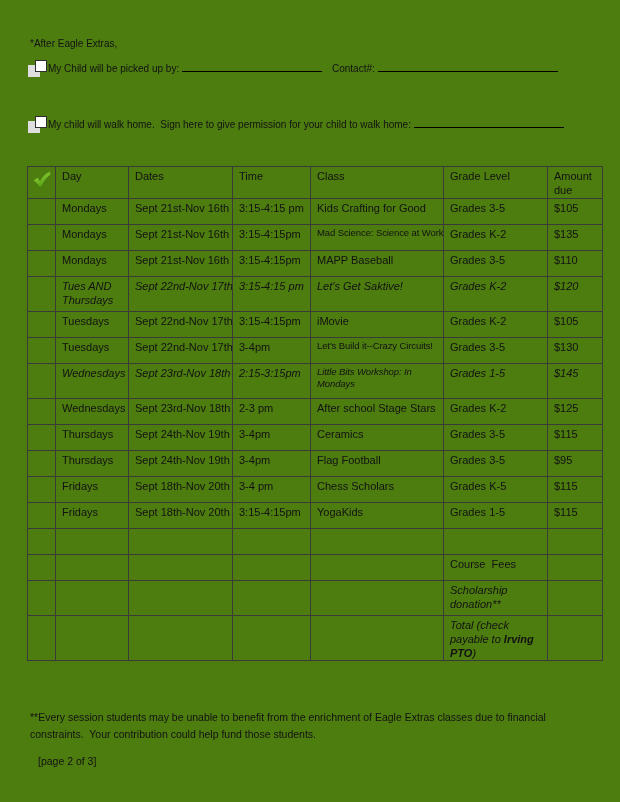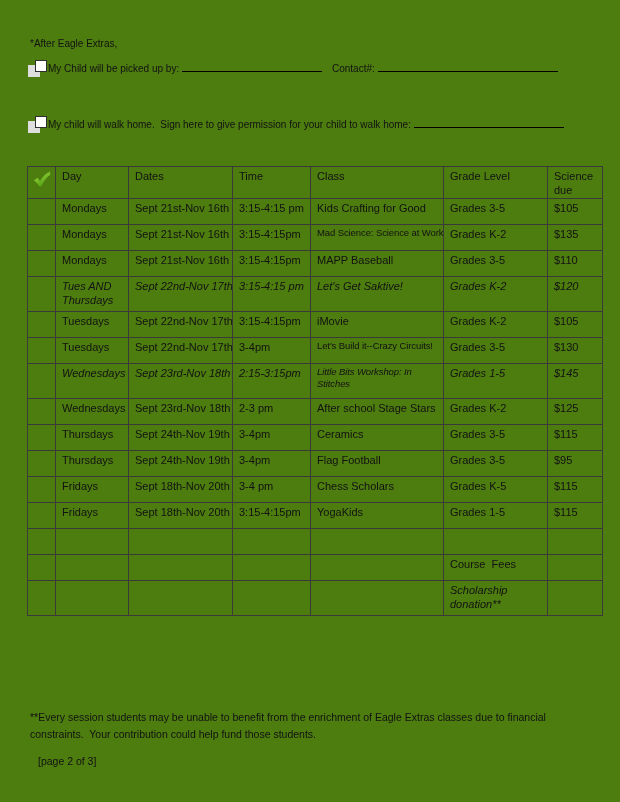--- a/index.html
+++ b/index.html
@@ -73,21 +73,21 @@
                     <stop offset="1" stop-color="#4e9a12"></stop>
                   </linearGradient>
                 </defs>
                 <path d="M1.5 10.5 L5.5 7.5 L8 10.8 C10.5 6.2 13.8 3.2 18 1.2 L18.6 4.8 C14.8 7.6 11.6 11.6 9.6 16.8 L7.2 16.8 C5.8 14 3.8 12 1.5 10.5 Z" fill="url(#ckg)" stroke="#3f7a0c" stroke-width="0.4"></path>
               </svg></span></th>
         <th>Day</th>
         <th>Dates</th>
         <th>Time</th>
         <th>Class</th>
         <th>Grade Level</th>
-        <th>Science due</th>
+        <th>Amount due</th>
       </tr>
     </thead>
     <tbody>
         <tr>
           <td class="c-check"></td>
           <td class="nw">Mondays</td>
           <td class="nw">Sept 21st-Nov 16th</td>
           <td class="nw">3:15-4:15 pm</td>
           <td class="nw">Kids Crafting for Good</td>
           <td class="wrap">Grades 3-5</td>
@@ -136,21 +136,21 @@
           <td class="nw">3-4pm</td>
           <td class="nw small">Let's Build it--Crazy Circuits!</td>
           <td class="wrap">Grades 3-5</td>
           <td class="nw">$130</td>
         </tr>
         <tr class="tall">
           <td class="c-check"></td>
           <td class="nw">Wednesdays</td>
           <td class="nw">Sept 23rd-Nov 18th</td>
           <td class="nw">2:15-3:15pm</td>
-          <td class="wrap small">Little Bits Workshop: In Stitches</td>
+          <td class="wrap small">Little Bits Workshop: In Mondays</td>
           <td class="wrap">Grades 1-5</td>
           <td class="nw">$145</td>
         </tr>
         <tr>
           <td class="c-check"></td>
           <td class="nw">Wednesdays</td>
           <td class="nw">Sept 23rd-Nov 18th</td>
           <td class="nw">2-3 pm</td>
           <td class="nw">After school Stage Stars</td>
           <td class="wrap">Grades K-2</td>
@@ -212,19 +212,28 @@
         </tr>
         <tr class="tall">
           <td class="c-check"></td>
           <td class="nw"></td>
           <td class="nw"></td>
           <td class="nw"></td>
           <td class="nw"></td>
           <td class="wrap">Scholarship donation**</td>
           <td class="nw"></td>
         </tr>
+        <tr class="tall">
+          <td class="c-check"></td>
+          <td class="nw"></td>
+          <td class="nw"></td>
+          <td class="nw"></td>
+          <td class="nw"></td>
+          <td class="wrap"><span>Total (check payable to </span><strong>Irving PTO</strong><span>)</span></td>
+          <td class="nw"></td>
+        </tr>
       </tbody>
   </table>
 
   <div class="footnote">**Every session students may be unable to benefit from the enrichment of Eagle Extras classes due to financial constraints.  Your contribution could help fund those students.</div>
   <div class="page-label">[page 2 of 3]</div>
 
 </div>
 
 </body></html>

